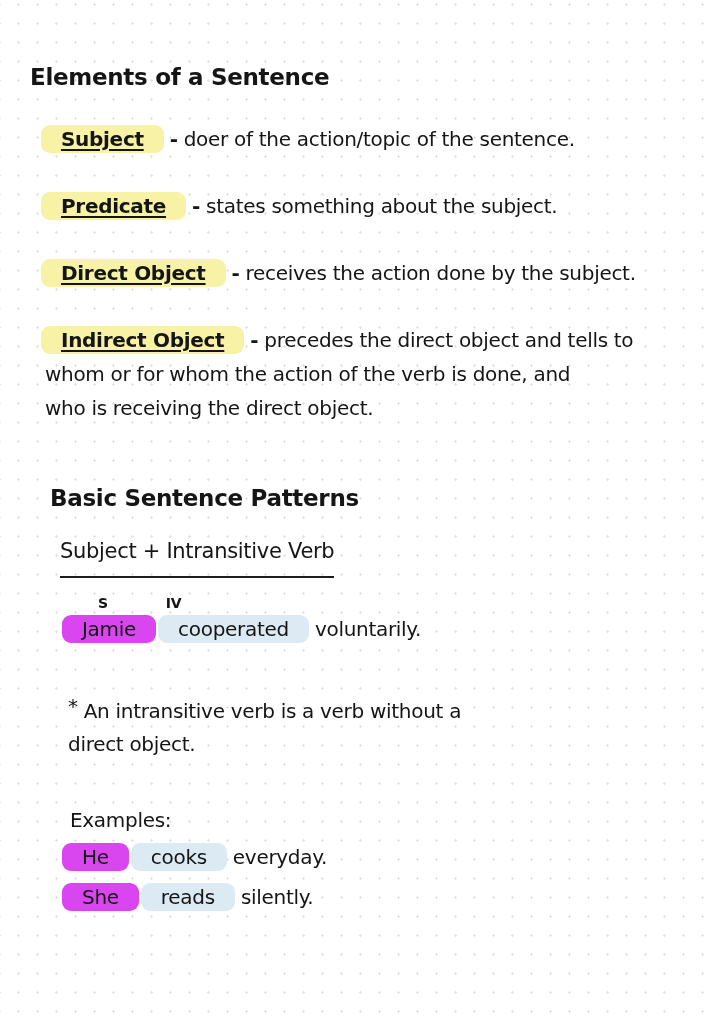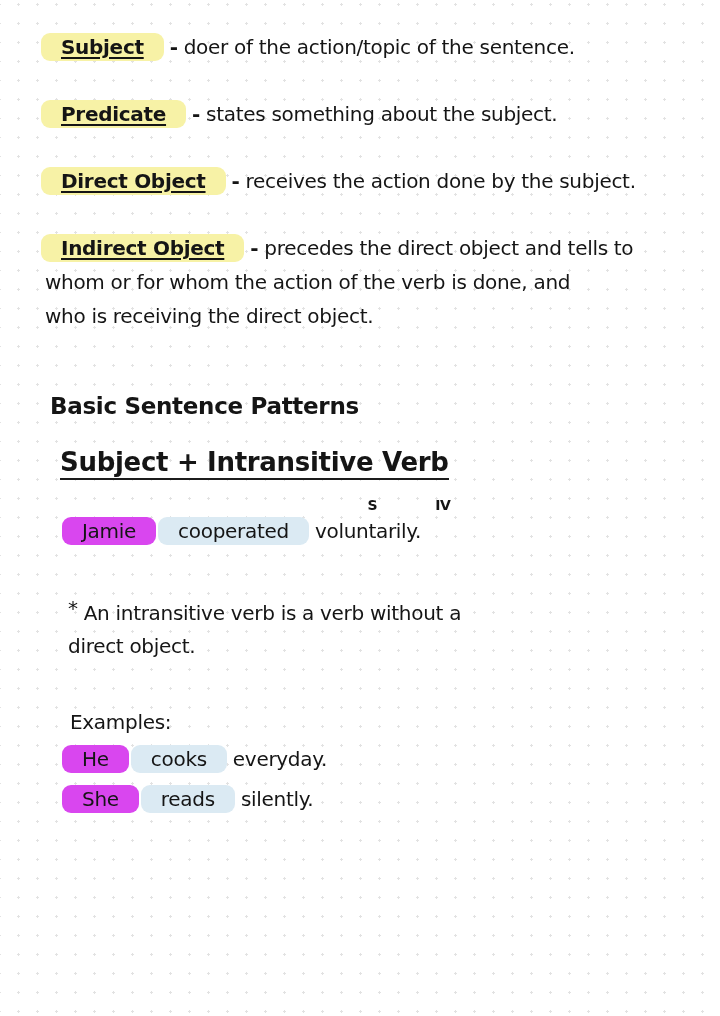--- a/index.html
+++ b/index.html
@@ -51,51 +51,51 @@
     text-decoration: underline;
     text-decoration-thickness: 2px;
     text-underline-offset: 3px;
   }
   .dash { margin: 0 6px; font-weight: 700; }
   .def-line { display: block; }
 
   .pattern-sub-wrap { margin: 26px 0 0 60px; }
   .pattern-sub {
     display: inline-block;
-    font-size: 26px;
-    font-weight: 700;
+    font-size: 21px;
+    font-weight: 400;
     border-bottom: 2.5px solid #1c1c1c;
-    padding-bottom: 1px;
+    padding-bottom: 13px;
   }
 
   .pos-line {
     margin: 18px 0 0 66px;
     font-size: 14px;
     font-weight: 700;
     line-height: 15px;
-    text-align: center;
   }
   .pos-s  { margin-left: 32px; }
   .pos-iv { margin-left: 58px; }
 
   .example-main { margin: 3px 0 0 66px; font-size: 20px; line-height: 30px; }
 
   .note { margin: 46px 0 0 68px; font-size: 20px; line-height: 33px; width: 520px; }
   .note-star { vertical-align: 5px; font-size: 20px; margin-right: 6px; }
 
   .examples-label { margin: 46px 12px 0 70px; font-size: 20px; line-height: 26px; }
   .example-rows { margin: 4px 0 0 66px; font-size: 20px; }
   .example-row { margin-top: 9px; line-height: 31px; }
 </style>
 </head>
 <body>
 
 <div class="page">
 
 
+  <div class="h-section h-elements">Elements of a Sentence</div>
 
   <div class="definitions">
 
     <div class="def-item">
       <span class="hl hl-yellow term">Subject</span><span class="dash">-</span><span>doer of the action/topic of the sentence.</span>
     </div>
 
     <div class="def-item">
       <span class="hl hl-yellow term">Predicate</span><span class="dash">-</span><span>states something about the subject.</span>
     </div>

